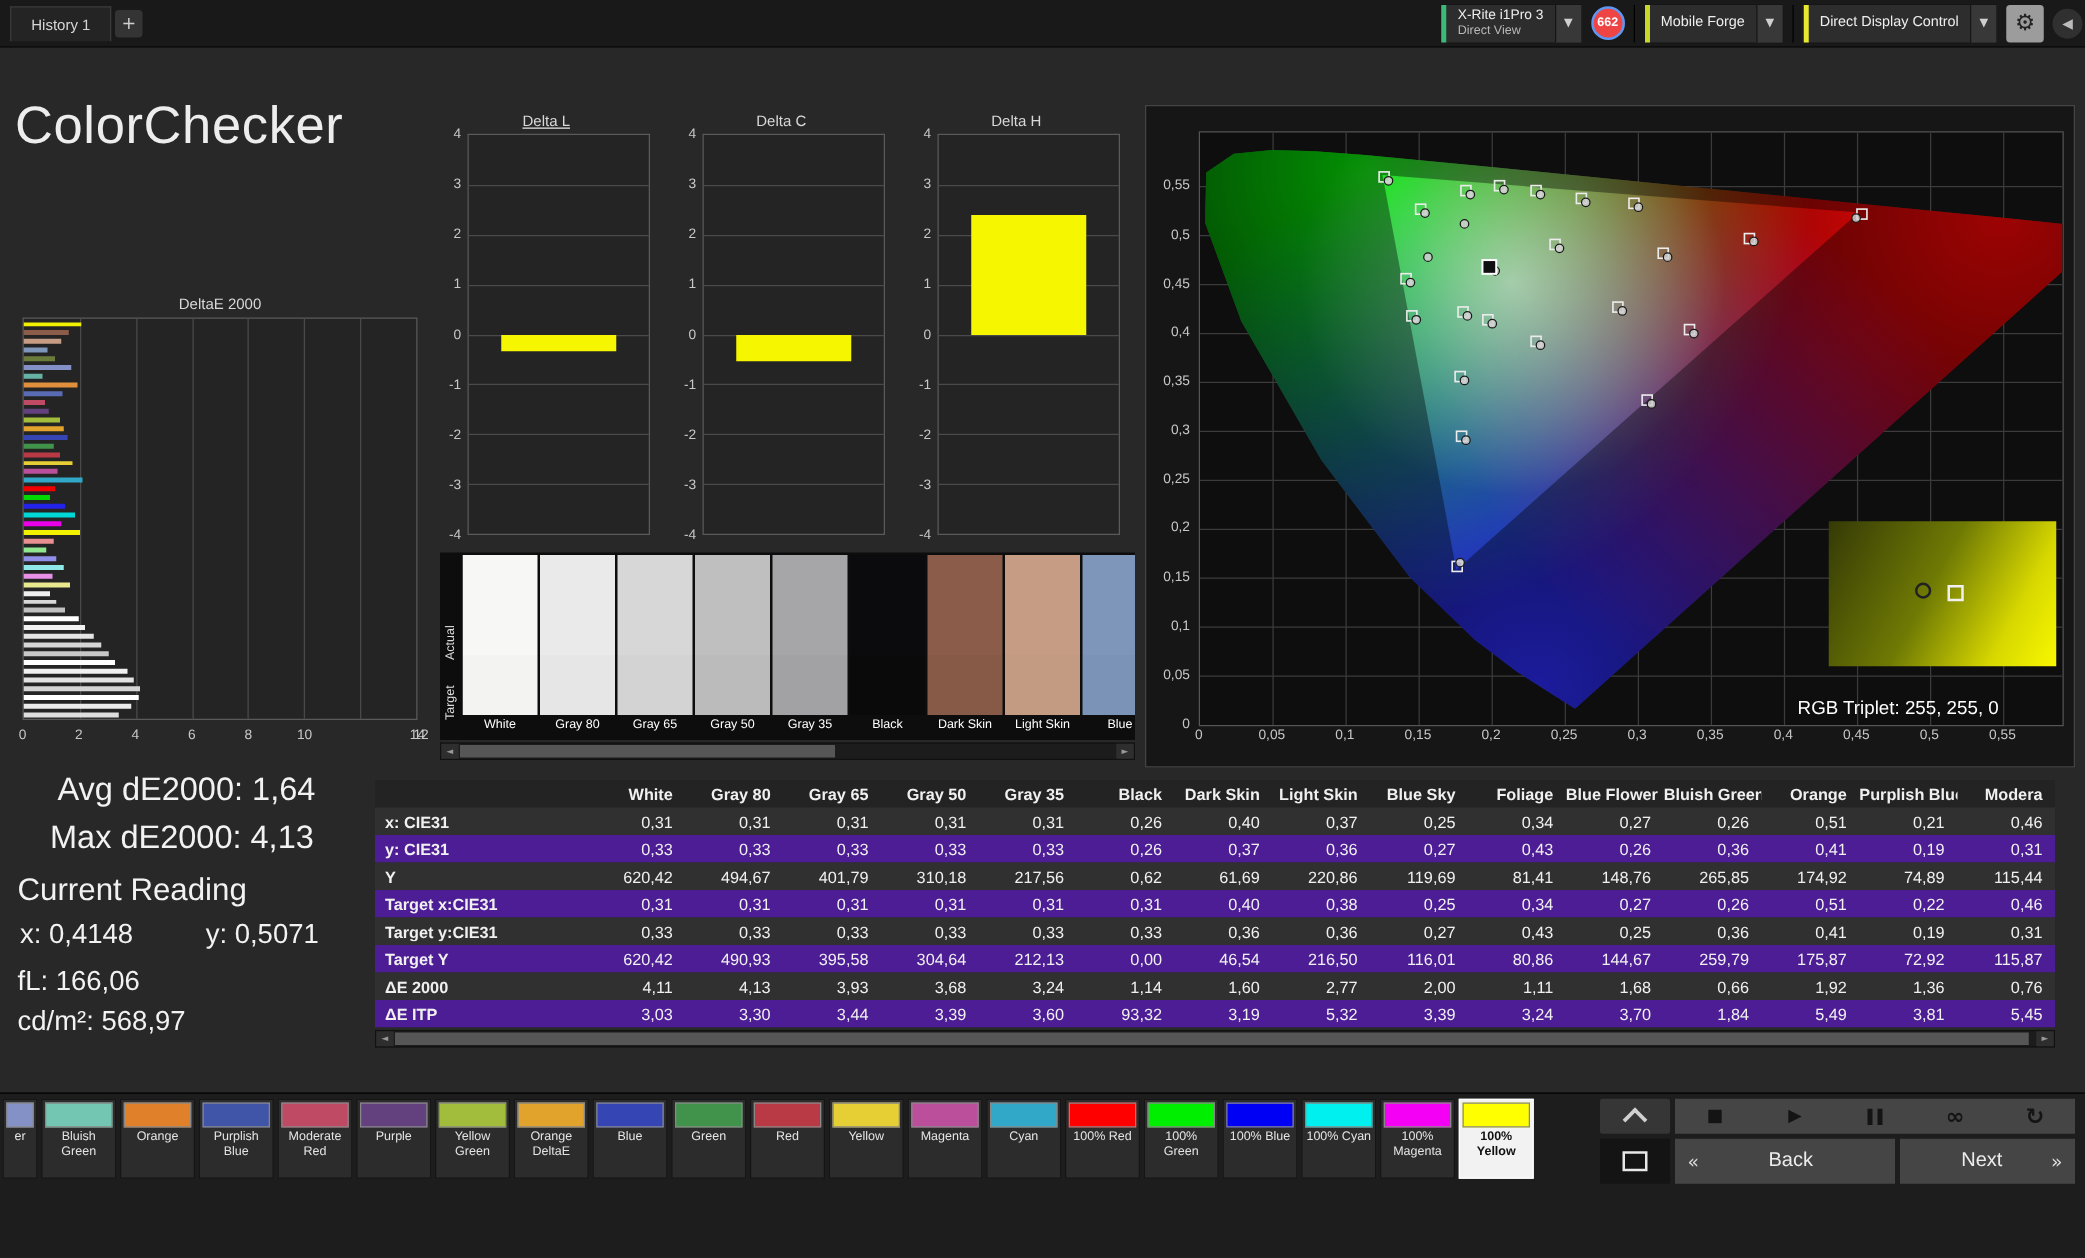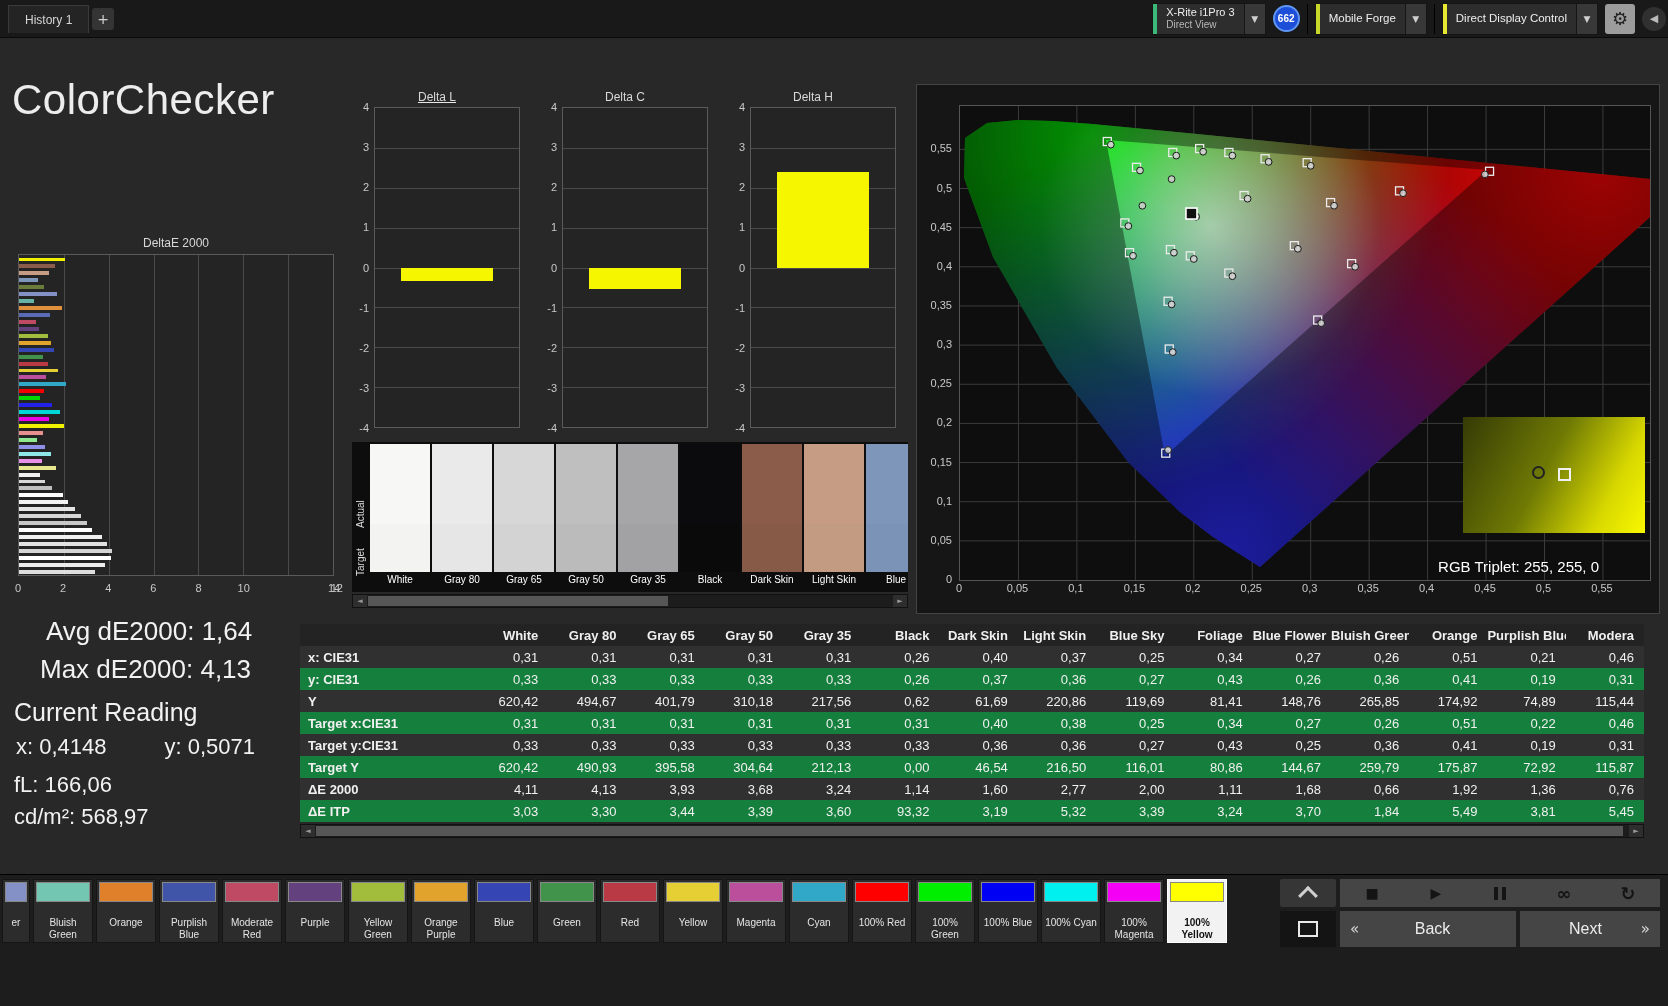--- a/index.html
+++ b/index.html
@@ -18,21 +18,21 @@
        color:#cfcfcf;font-size:14px;display:flex;align-items:center;justify-content:center;}
   .topbar-right{position:absolute;right:2px;top:0;height:37px;display:flex;align-items:center;gap:7px;}
   .dd{height:30px;display:flex;align-items:stretch;background:#2d2d2d;border:1px solid #151515;}
   .dd-accent{width:4px;}
   .dd-text{padding:2px 9px;display:flex;flex-direction:column;justify-content:center;line-height:1.15;}
   .dd-text .l1{font-size:11px;color:#eee;}
   .dd-text .l2{font-size:10px;color:#b9b9b9;}
   .dd-text.single{font-size:11.5px;color:#eee;}
   .dd-chev{width:20px;display:flex;align-items:center;justify-content:center;background:#383838;
        border-left:1px solid #151515;color:#cfcfcf;font-size:9px;}
-  .badge{width:27px;height:27px;border-radius:50%;background:#1d4ed8;border:2px solid #5f96f2;
+  .badge{width:27px;height:27px;border-radius:50%;background:#ef4444;border:2px solid #5f96f2;
        color:#fff;font-size:10px;font-weight:bold;display:flex;align-items:center;justify-content:center;box-sizing:border-box;}
   .vsep{width:1px;height:30px;background:#000;}
   .gear-btn{width:30px;height:30px;border-radius:3px;background:#9c9c9c;color:#222;font-size:18px;
        display:flex;align-items:center;justify-content:center;}
   .collapse-btn{width:24px;height:24px;border-radius:50%;background:#303030;color:#bbb;font-size:11px;
        display:flex;align-items:center;justify-content:center;}
 
   
   .app-title{position:absolute;left:12px;top:76px;font-size:42px;color:#ededed;letter-spacing:0.5px;}
   .stat{position:absolute;color:#f2f2f2;}
@@ -95,35 +95,35 @@
   .cie-inset{position:absolute;right:14px;bottom:80px;width:182px;height:116px;
       background:linear-gradient(118deg,#353a06 0%,#6f7a04 45%,#d8d800 78%,#f8f800 100%);}
   .inset-circle{position:absolute;left:38%;top:42%;width:9px;height:9px;border:2px solid #222;border-radius:50%;}
   .inset-square{position:absolute;left:52%;top:44%;width:9px;height:9px;border:2px solid #f0f0f0;}
   .cie-rgb{position:absolute;right:60px;bottom:38px;font-size:15px;color:#fff;}
 
   
   .table-panel{position:absolute;left:300px;top:624px;width:1344px;height:198px;font-size:13px;overflow:hidden;}
   .trow{display:grid;grid-template-columns:170px repeat(15,1fr);height:22px;align-items:center;}
   .trow.even{background:#303030;}
-  .trow.odd{background:#15803d;}
+  .trow.odd{background:#4c1d95;}
   .trow.thead{background:#232323;}
   .tcell{text-align:right;padding-right:10px;color:#f0f0f0;overflow:hidden;white-space:nowrap;}
   .thead .tcell{font-weight:700;}
   .tcell.tlabel{text-align:left;padding-left:8px;font-weight:700;}
 
   
   .bottom-bar{position:absolute;left:0;top:874px;width:1668px;height:132px;background:#1d1d1d;border-top:1px solid #000;}
   .patch-row{position:absolute;left:2px;top:4px;display:flex;gap:3px;}
   .patch-btn{width:60px;height:64px;background:#2c2c2c;border:1px solid #151515;box-sizing:border-box;flex:none;}
   .patch-btn.partial{width:28px;overflow:hidden;}
   .patch-btn.selected{background:#f2f2f2;border-color:#fff;}
   .patch-btn.selected .patch-label{color:#111;font-weight:700;}
   .patch-color{height:18px;margin:2px 2px 1px 2px;border:1px solid #888;}
-  .patch-label{font-size:10px;line-height:1.15;color:#e4e4e4;text-align:center;padding:14px 1px;}
+  .patch-label{font-size:10px;line-height:1.15;color:#e4e4e4;text-align:center;padding:1px 1px;}
   .transport{position:absolute;left:1280px;top:4px;display:flex;gap:4px;}
   .t-caret{width:56px;height:28px;background:#363636;border-radius:2px;display:flex;align-items:center;justify-content:center;}
   .chev-up{width:11px;height:11px;border-left:3px solid #d0d0d0;border-top:3px solid #d0d0d0;transform:rotate(45deg) translate(2px,2px);}
   .t-strip{width:320px;height:28px;background:#454545;display:flex;}
   .t-icon{width:64px;display:flex;align-items:center;justify-content:center;color:#141414;font-size:14px;}
   .t-icon.big{font-size:18px;font-weight:bold;}
   .pbar{display:inline-block;width:4px;height:13px;background:#141414;margin:0 2px;}
   .nav-row{position:absolute;left:1280px;top:36px;display:flex;gap:4px;}
   .t-pattern{width:56px;height:36px;background:#141414;display:flex;align-items:center;justify-content:center;}
   .sq{width:16px;height:12px;border:2px solid #e8e8e8;}
@@ -723,21 +723,21 @@
       <div class="patch-btn">
         <div class="patch-color" style="background: rgb(99, 64, 126);"></div>
         <div class="patch-label">Purple</div>
       </div>
       <div class="patch-btn">
         <div class="patch-color" style="background: rgb(162, 188, 60);"></div>
         <div class="patch-label">Yellow Green</div>
       </div>
       <div class="patch-btn">
         <div class="patch-color" style="background: rgb(226, 163, 44);"></div>
-        <div class="patch-label">Orange Purple</div>
+        <div class="patch-label">Orange DeltaE</div>
       </div>
       <div class="patch-btn">
         <div class="patch-color" style="background: rgb(53, 70, 180);"></div>
         <div class="patch-label">Blue</div>
       </div>
       <div class="patch-btn">
         <div class="patch-color" style="background: rgb(65, 147, 75);"></div>
         <div class="patch-label">Green</div>
       </div>
       <div class="patch-btn">

